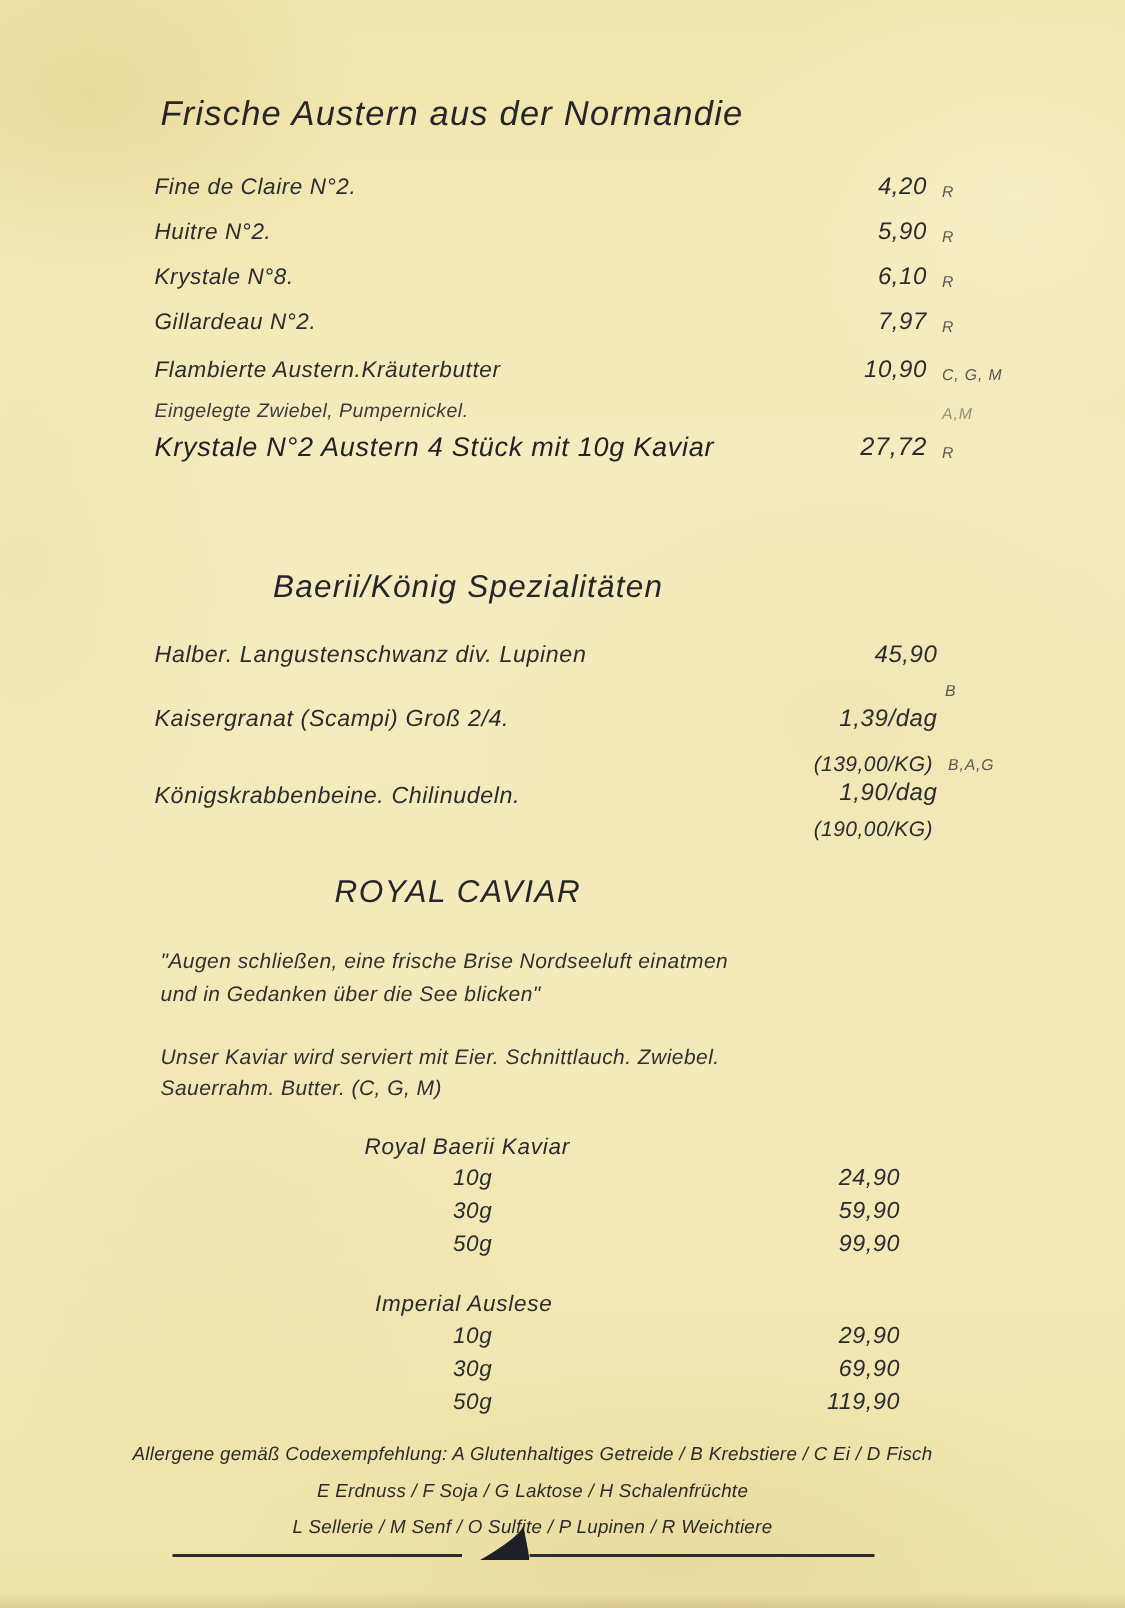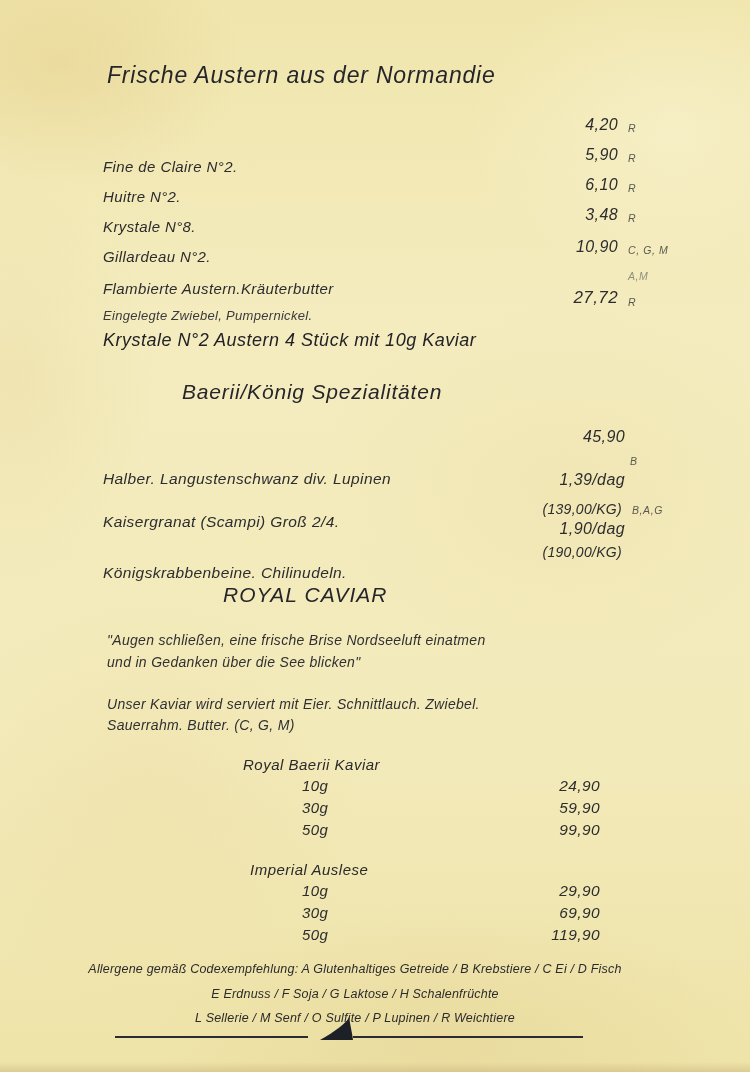--- a/index.html
+++ b/index.html
@@ -11,21 +11,21 @@
       radial-gradient(ellipse 200px 300px at 2% 35%, rgba(224,199,130,0.22), transparent 70%),
       radial-gradient(ellipse 300px 220px at 90% 12%, rgba(250,246,214,0.50), transparent 70%),
       radial-gradient(ellipse 350px 260px at 75% 45%, rgba(228,206,140,0.18), transparent 70%),
       radial-gradient(ellipse 300px 300px at 20% 75%, rgba(229,208,142,0.20), transparent 70%),
       radial-gradient(ellipse 420px 200px at 60% 97%, rgba(219,195,125,0.25), transparent 70%),
       linear-gradient(180deg,#f0e5ac 0%,#f4ecbf 30%,#f3eaba 70%,#eee3a8 100%);
   }
   .abs{position:absolute;}
   .stitle{font-size:23px;letter-spacing:0.8px;color:#26262a;white-space:nowrap;}
   .mrow{position:absolute;left:0;width:750px;height:24px;}
-  .iname{position:absolute;left:103px;font-size:15px;letter-spacing:0.4px;white-space:nowrap;margin-top:42px;}
+  .iname{position:absolute;left:103px;font-size:15px;letter-spacing:0.4px;white-space:nowrap;}
   .iname.small{font-size:13px;letter-spacing:0.3px;color:#3a3a3c;}
   .iname.big{font-size:18px;letter-spacing:0.5px;color:#222226;}
   .iprice{position:absolute;left:495px;width:123px;text-align:right;font-size:16px;letter-spacing:0.4px;white-space:nowrap;}
   .iprice.big{font-size:17px;}
   .kprice{position:absolute;left:495px;width:130px;text-align:right;font-size:16px;letter-spacing:0.4px;white-space:nowrap;}
   .kgprice{position:absolute;left:495px;width:127px;text-align:right;font-size:14px;letter-spacing:0.3px;white-space:nowrap;}
   .cprice{position:absolute;left:480px;width:120px;text-align:right;font-size:15.5px;letter-spacing:0.4px;white-space:nowrap;}
   .acode{position:absolute;left:628px;font-size:10.5px;letter-spacing:0.6px;color:#5a594f;white-space:nowrap;}
   .acode.muted{color:#908e7d;}
   .qline{font-size:14px;letter-spacing:0.3px;white-space:nowrap;color:#303032;}
@@ -53,21 +53,21 @@
     <span class="iprice">5,90</span>
     <span class="acode" style="top:6px">R</span>
   </div>
   <div class="mrow" style="top:176px">
     <span class="iname">Krystale N°8.</span>
     <span class="iprice">6,10</span>
     <span class="acode" style="top:6px">R</span>
   </div>
   <div class="mrow" style="top:206px">
     <span class="iname">Gillardeau N°2.</span>
-    <span class="iprice">3,48</span>
+    <span class="iprice">7,97</span>
     <span class="acode" style="top:6px">R</span>
   </div>
   <div class="mrow" style="top:238px">
     <span class="iname">Flambierte Austern.Kräuterbutter</span>
     <span class="iprice">10,90</span>
     <span class="acode" style="top:6px">C, G, M</span>
   </div>
   <div class="mrow" style="top:266px">
     <span class="iname small">Eingelegte Zwiebel, Pumpernickel.</span>
     <span class="acode muted" style="top:4px">A,M</span>

